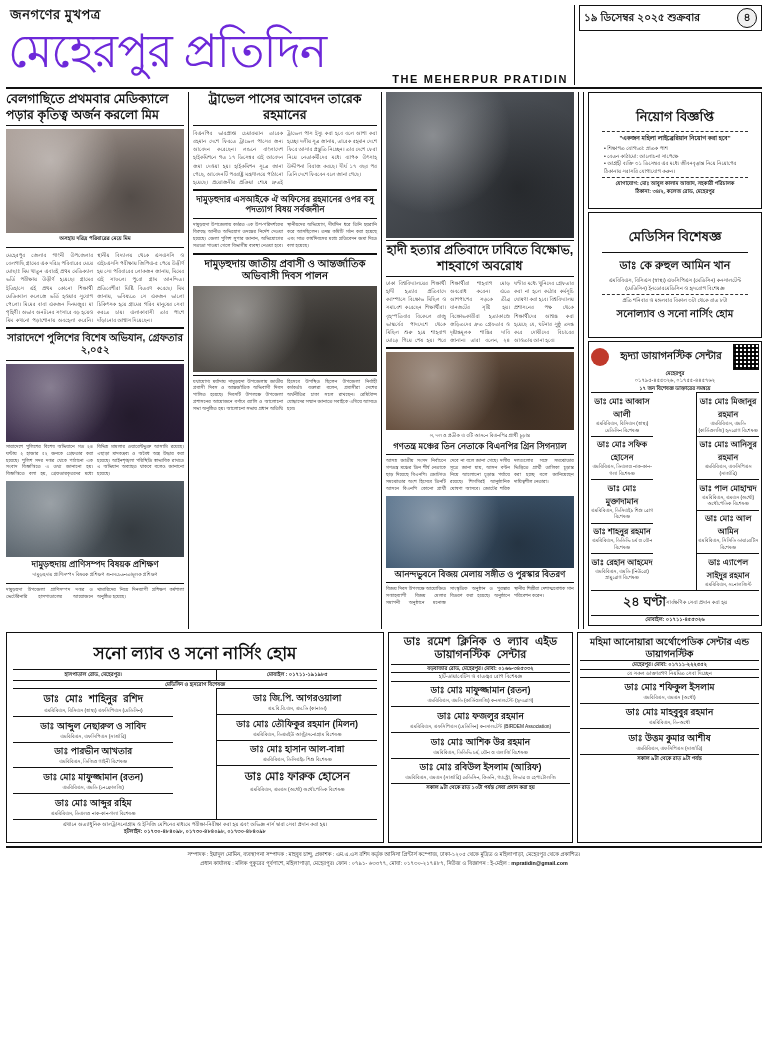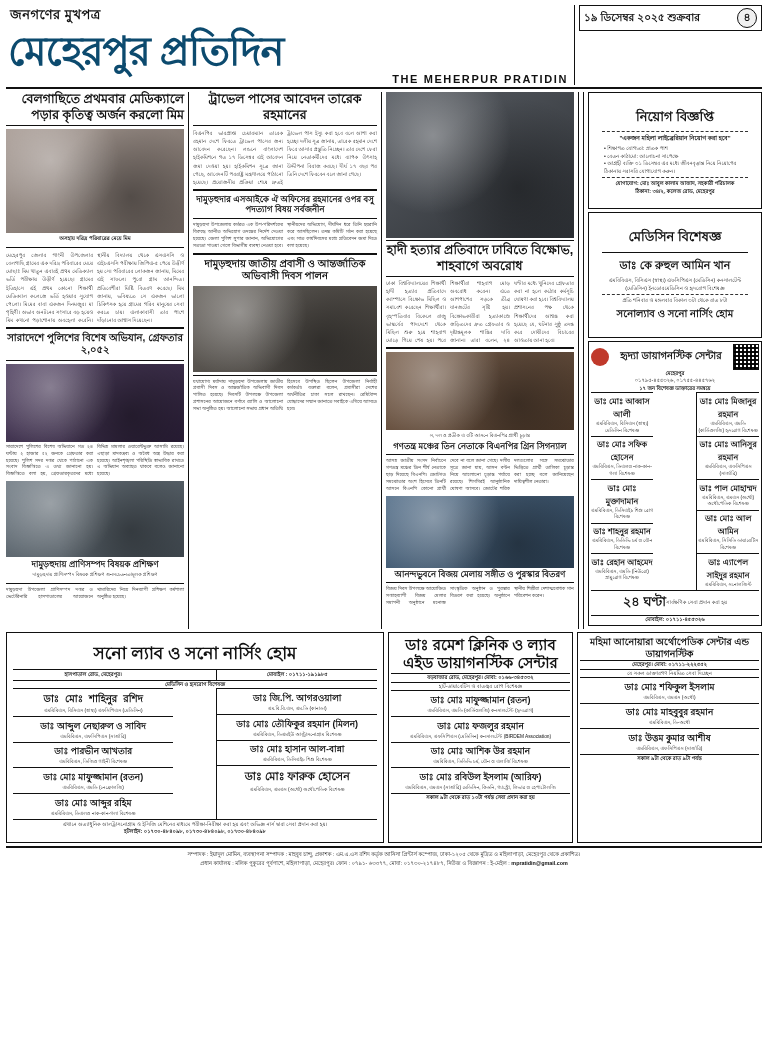--- a/index.html
+++ b/index.html
@@ -27,24 +27,24 @@
   }
   .mast-left { flex: 1 1 auto; }
   .mast-tagline {
     font-size: 13px;
     font-weight: bold;
     letter-spacing: .5px;
     margin: 0 0 1px 4px;
     color: #111;
   }
   .mast-title {
-    font-size: 40px;
+    font-size: 46px;
     line-height: 48px;
-    font-weight: bold;
-    color: #0c4a6e;
+    font-weight: normal;
+    color: #6d28d9;
     margin-left: 2px;
     letter-spacing: -1px;
   }
   .mast-sub {
     text-align: right;
     font-size: 11px;
     font-weight: bold;
     letter-spacing: 1.6px;
     margin-right: 6px;
     margin-top: -2px;
@@ -207,21 +207,21 @@
         <span>১৯ ডিসেম্বর ২০২৫ শুক্রবার</span>
         <span class="page-circle">৪</span>
       </div>
     </div>
   </div>
 
   <div class="main">
 
     <div class="col-left colbox">
 
-      <div class="hl h-md" style="text-align:right;line-height:1.25;border-bottom:1px solid #111;padding-bottom:2px;">বেলগাছিতে প্রথমবার মেডিক্যালে পড়ার কৃতিত্ব অর্জন করলো মিম</div>
+      <div class="hl h-md" style="text-align:left;line-height:1.25;border-bottom:1px solid #111;padding-bottom:2px;">বেলগাছিতে প্রথমবার মেডিক্যালে পড়ার কৃতিত্ব অর্জন করলো মিম</div>
 
       <div class="photo ph-portrait" style="height:104px;margin:3px 0 1px;"></div>
       <div class="caption">অসহায় দরিদ্র পরিবারের মেয়ে মিম</div>
       <div class="rule"></div>
       <div class="body-text cols2">মেহেরপুর জেলার গাংনী উপজেলার বেলগাছি গ্রামের এক দরিদ্র পরিবারের মেয়ে মোছাঃ মিম খাতুন এবারই প্রথম মেডিক্যাল ভর্তি পরীক্ষায় উত্তীর্ণ হয়েছে। গ্রামের ইতিহাসে এই প্রথম কোনো শিক্ষার্থী মেডিক্যাল কলেজে ভর্তি হওয়ার সুযোগ পেলো। মিমের বাবা একজন দিনমজুর। মা গৃহিণী। অভাব অনটনের সংসারে বড় হয়েও মিম কখনো পড়াশোনায় অবহেলা করেনি। স্থানীয় বিদ্যালয় থেকে এসএসসি ও এইচএসসি পরীক্ষায় জিপিএ-৫ পেয়ে উত্তীর্ণ হয় সে। পরিবারের লোকজন জানায়, মিমের এই সাফল্যে পুরো গ্রাম আনন্দিত। প্রতিবেশীরা মিষ্টি বিতরণ করেছে। মিম জানায়, ভবিষ্যতে সে একজন ভালো চিকিৎসক হয়ে গ্রামের গরিব মানুষের সেবা করতে চায়। এলাকাবাসী তার পাশে দাঁড়ানোর আশ্বাস দিয়েছেন।</div>
 
       <div class="thickrule"></div>
       <div class="hl h-sm" style="text-align:center;line-height:1.25;">সারাদেশে পুলিশের বিশেষ অভিযান, গ্রেফতার ২,০৫২</div>
       <div class="rule"></div>
       <div class="photo ph-stage" style="height:78px;margin:2px 0 1px;"></div>
@@ -411,21 +411,21 @@
             <div class="doc-name" style="font-size:11px;">ডাঃ মোঃ ফারুক হোসেন</div>
             <div class="doc-deg">এমবিবিএস, এমএস (অর্থো) অর্থোপেডিক বিশেষজ্ঞ</div>
           </div>
         </div>
       </div>
       <div class="ad-sub" style="border-top:1px solid #111;padding-top:1px;">এখানে অত্যাধুনিক আলট্রাসনোগ্রাম ও ইসিজি মেশিনের মাধ্যমে পরীক্ষা-নিরীক্ষা করা হয় এবং অভিজ্ঞ নার্স দ্বারা সেবা প্রদান করা হয়।</div>
       <div class="ad-sub" style="font-weight:bold;">হটলাইন: ০১৭৩০-৪৮৪০৯৮, ০১৭৩০-৪৮৪০৯৮, ০১৭৩০-৪৮৪০৯৮</div>
     </div>
 
     <div class="ad" style="width:186px;margin:0;padding:2px;">
-      <div class="ad-title" style="font-size:15px;line-height:1.2;">ডাঃ রমেশ ক্লিনিক ও ল্যাব এইড ডায়াগনস্টিক সেন্টার</div>
+      <div class="ad-title" style="font-size:11px;line-height:1.2;font-family:Liberation Mono, monospace;">ডাঃ রমেশ ক্লিনিক ও ল্যাব এইড ডায়াগনস্টিক সেন্টার</div>
       <div class="ad-sub" style="font-weight:bold;border-top:1px solid #111;border-bottom:1px solid #111;">বড়বাজার রোড, মেহেরপুর। মোবা: ০১৬৬-৩৪৫৩৩২</div>
       <div class="ad-sub">হার্ট-ডায়াবেটিস ও বাতজ্বর রোগ বিশেষজ্ঞ</div>
       <div class="doc-row">
         <div class="doc-name" style="font-size:9px;">ডাঃ মোঃ মাফুজ্জামান (রতন)</div>
         <div class="doc-deg">এমবিবিএস, এমডি (কার্ডিওলজি) কনসালটেন্ট (হৃদরোগ)</div>
       </div>
       <div class="doc-row">
         <div class="doc-name" style="font-size:9px;">ডাঃ মোঃ ফজলুর রহমান</div>
         <div class="doc-deg">এমবিবিএস, এফসিপিএস (মেডিসিন) কনসালটেন্ট (BIRDEM Association)</div>
       </div>

